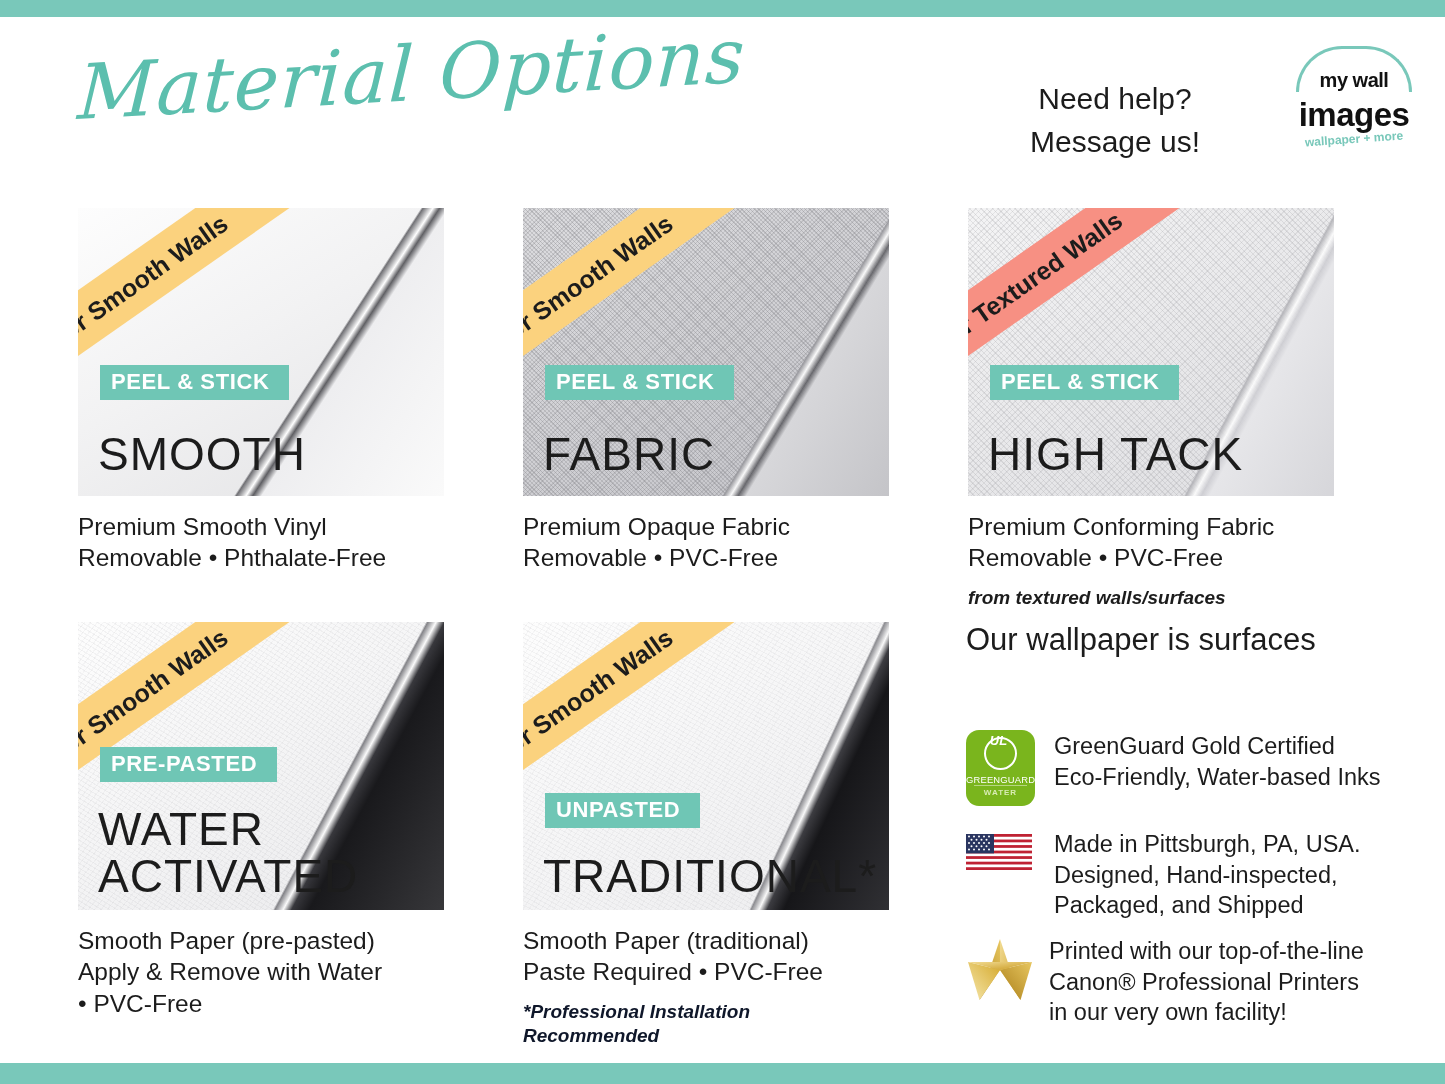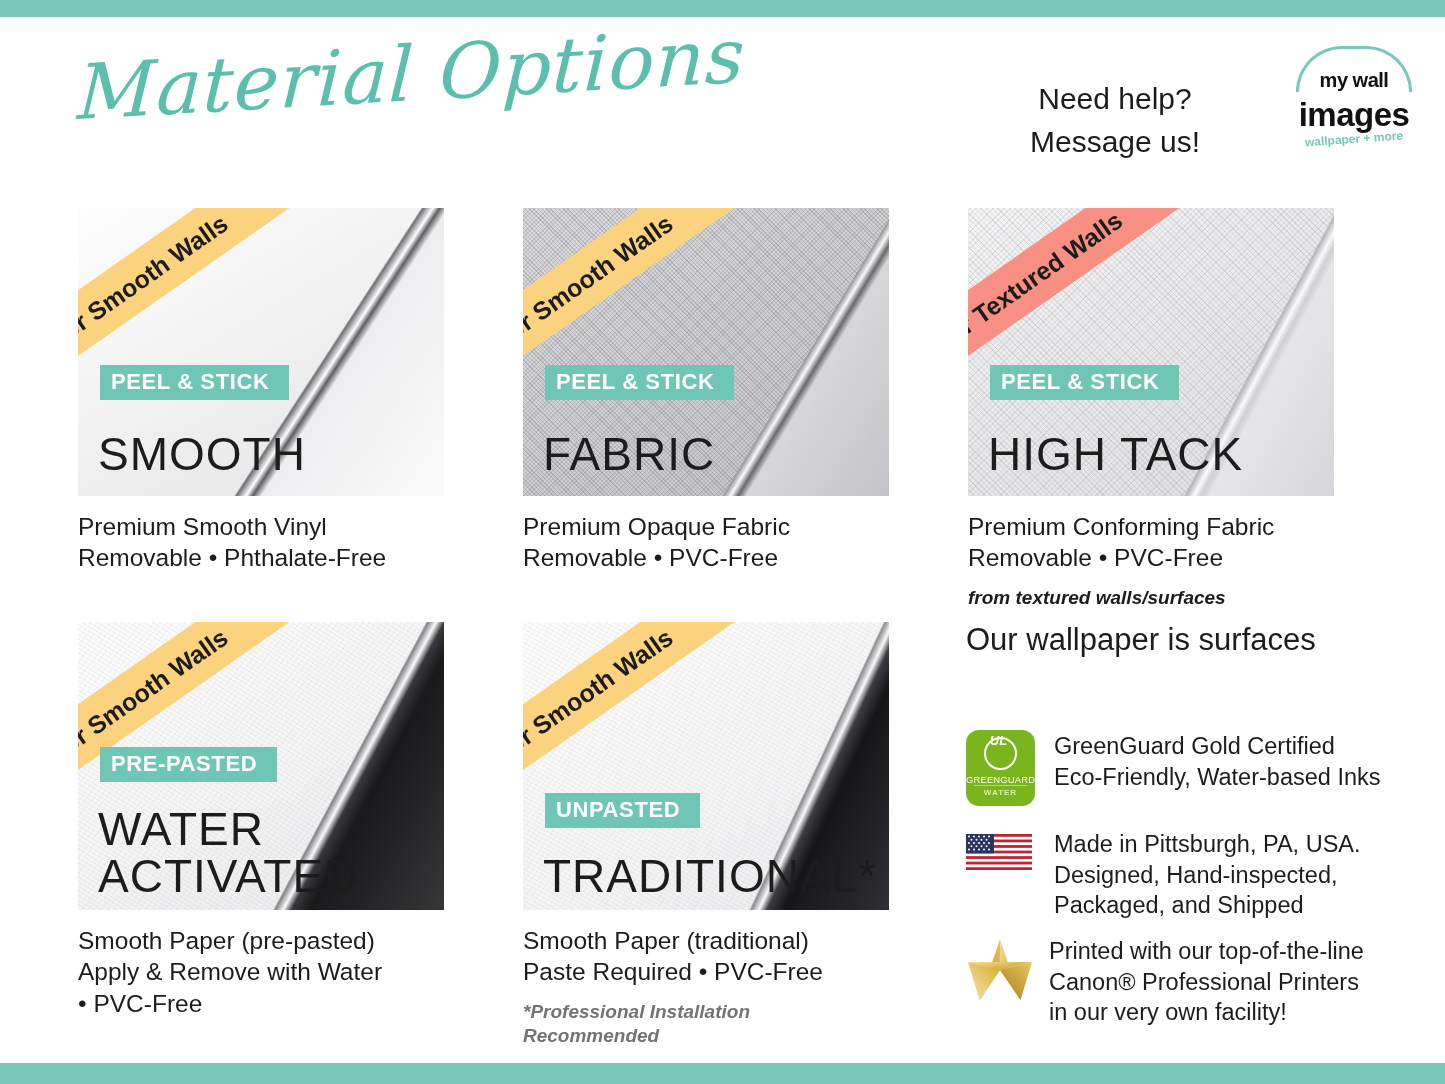--- a/index.html
+++ b/index.html
@@ -136,21 +136,21 @@
   .card.tall .mat-name { bottom:10px; }
   .card.trad .mat-name { bottom:10px; }
 
   .desc {
     margin-top:15px; font-size:24.5px; line-height:1.28; color:#1c1c1c;
   }
   .desc .note {
     display:block; font-size:19px; font-style:italic; font-weight:600;
     color:#1c1c1c; margin-top:12px;
   }
-  .desc .note.warn { color:#737373; font-weight:600; }
+  .desc .note.warn { color:#0f172a; font-weight:600; }
 
   
   .promo-head {
     position:absolute; left:966px; top:620px;
     width:410px; font-size:31px; line-height:1.26; color:#1c1c1c;
   }
   .benefit {
     position:absolute; left:966px; width:430px;
     display:flex; gap:19px; align-items:flex-start;
   }

